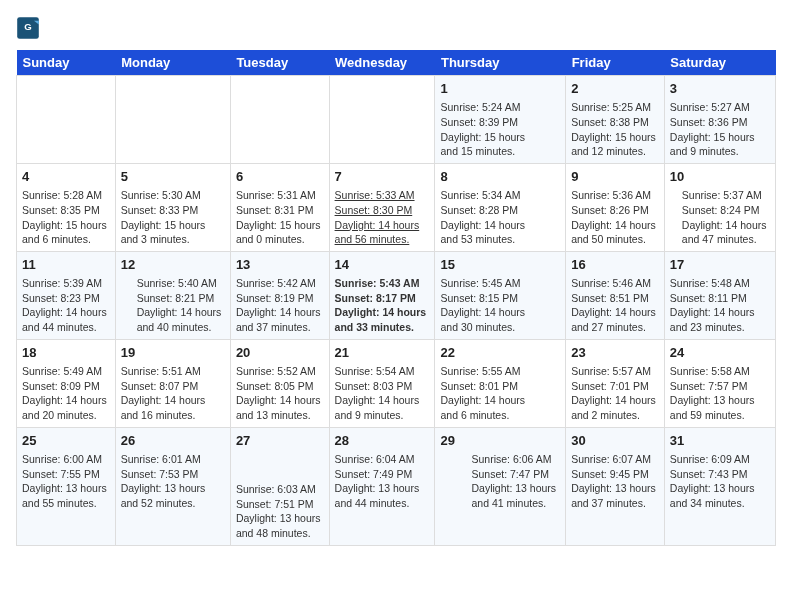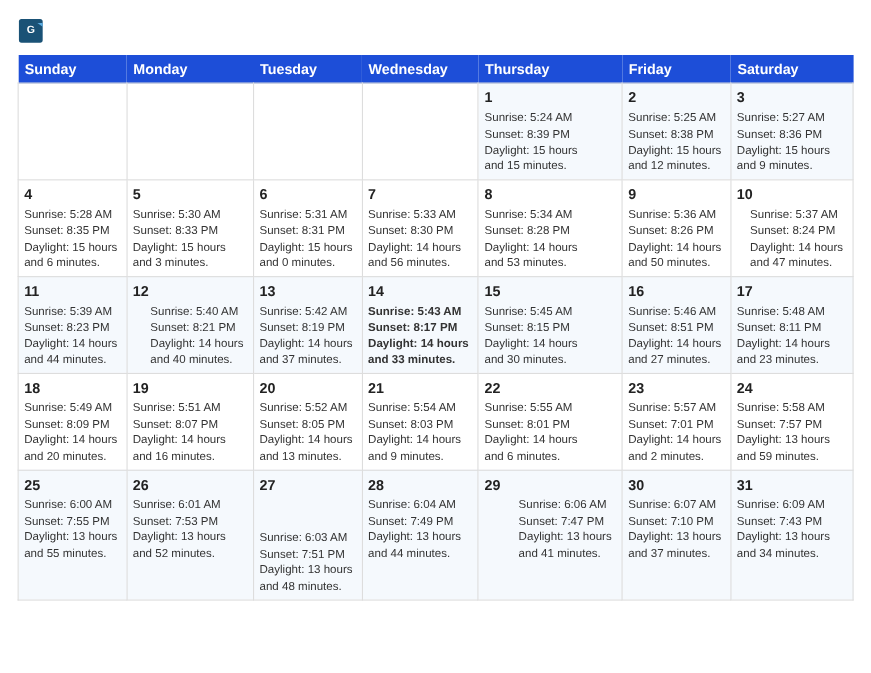--- a/index.html
+++ b/index.html
@@ -156,21 +156,21 @@
         </td>
         <td>
           <span class="day-num">6</span>
           <div class="day-info" style="white-space: pre-line;">Sunrise: 5:31 AM
 Sunset: 8:31 PM
 Daylight: 15 hours
 and 0 minutes.</div>
         </td>
         <td>
           <span class="day-num">7</span>
-          <div class="day-info" style="white-space: pre-line;">Sunrise: 5:33 AM
+          <div class="day-info" style="white-space: pre-line; text-decoration: underline;">Sunrise: 5:33 AM
 Sunset: 8:30 PM
 Daylight: 14 hours
 and 56 minutes.</div>
         </td>
         <td>
           <span class="day-num">8</span>
           <div class="day-info" style="white-space: pre-line;">Sunrise: 5:34 AM
 Sunset: 8:28 PM
 Daylight: 14 hours
 and 53 minutes.</div>
@@ -324,21 +324,21 @@
         <td>
           <span class="day-num">29</span>
           <div class="day-info" style="white-space: pre-line; margin-left: 31px;">Sunrise: 6:06 AM
 Sunset: 7:47 PM
 Daylight: 13 hours
 and 41 minutes.</div>
         </td>
         <td>
           <span class="day-num">30</span>
           <div class="day-info" style="white-space: pre-line;">Sunrise: 6:07 AM
-Sunset: 7:10 PM
+Sunset: 9:45 PM
 Daylight: 13 hours
 and 37 minutes.</div>
         </td>
         <td>
           <span class="day-num">31</span>
           <div class="day-info" style="white-space: pre-line;">Sunrise: 6:09 AM
 Sunset: 7:43 PM
 Daylight: 13 hours
 and 34 minutes.</div>
         </td>

